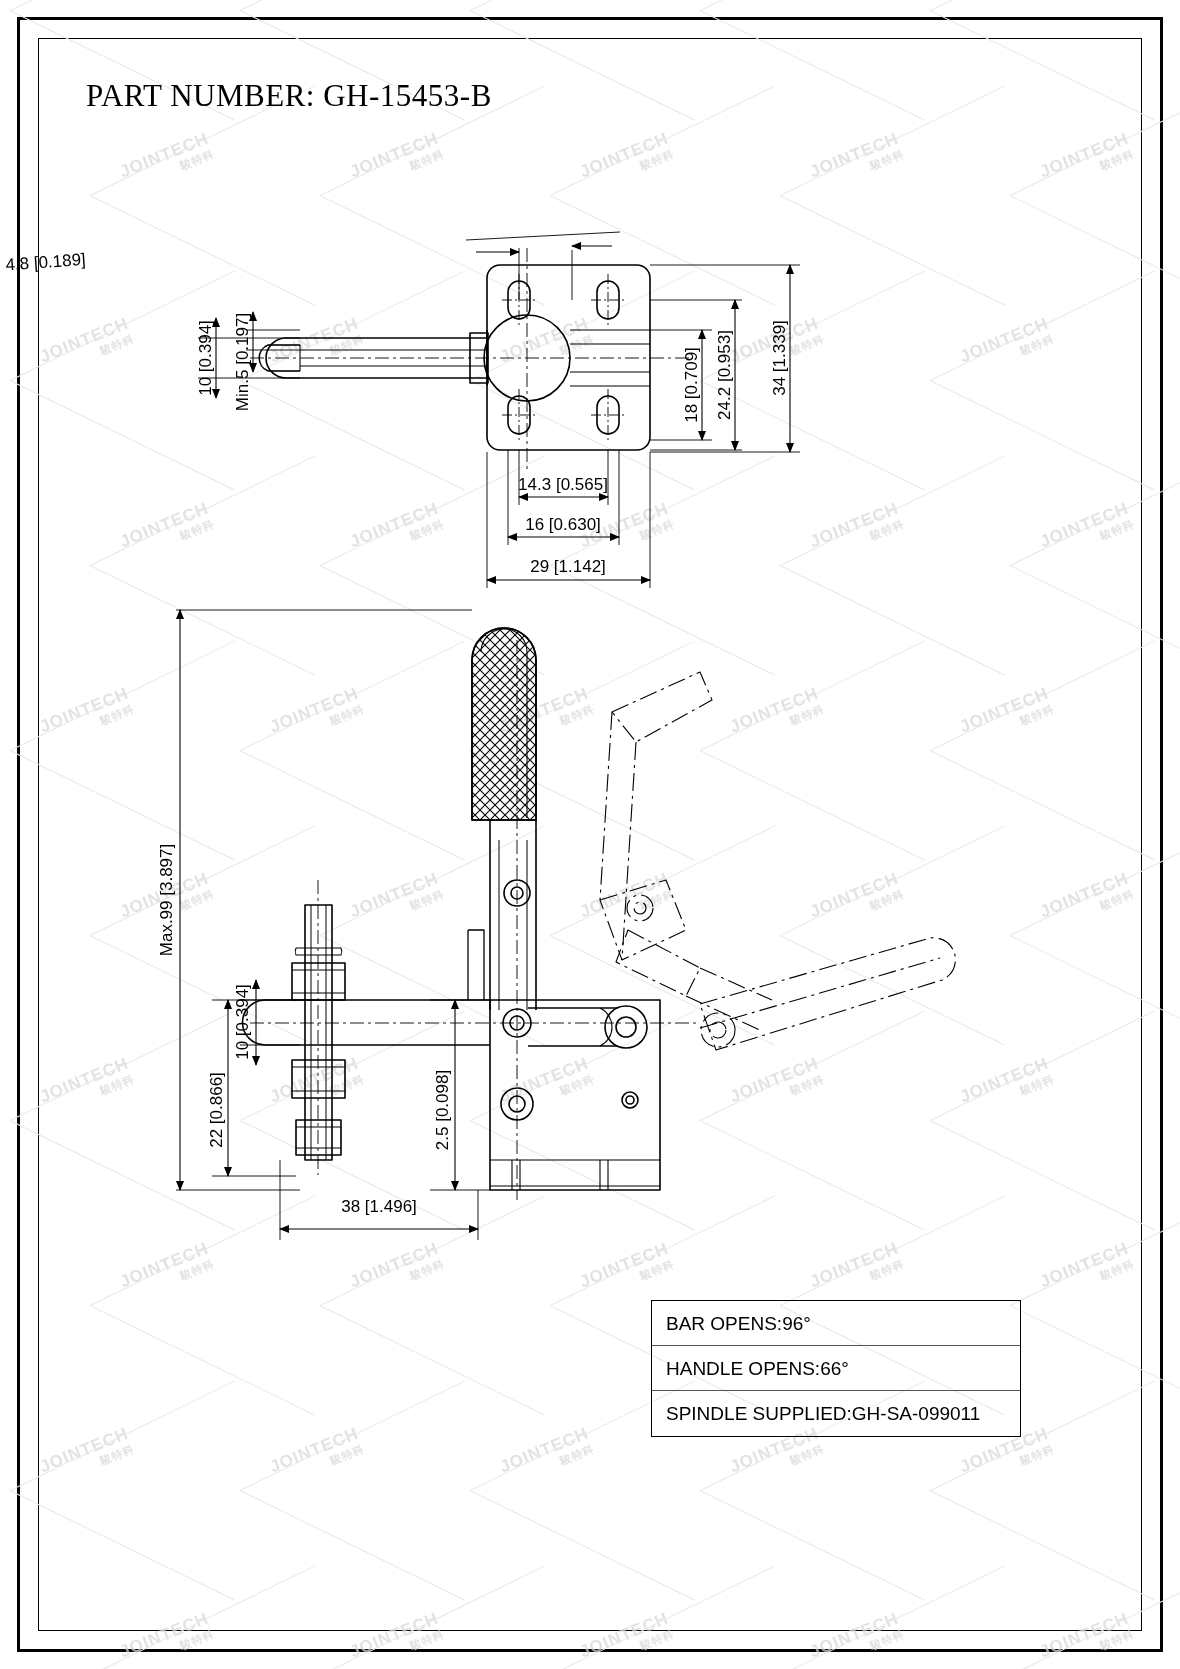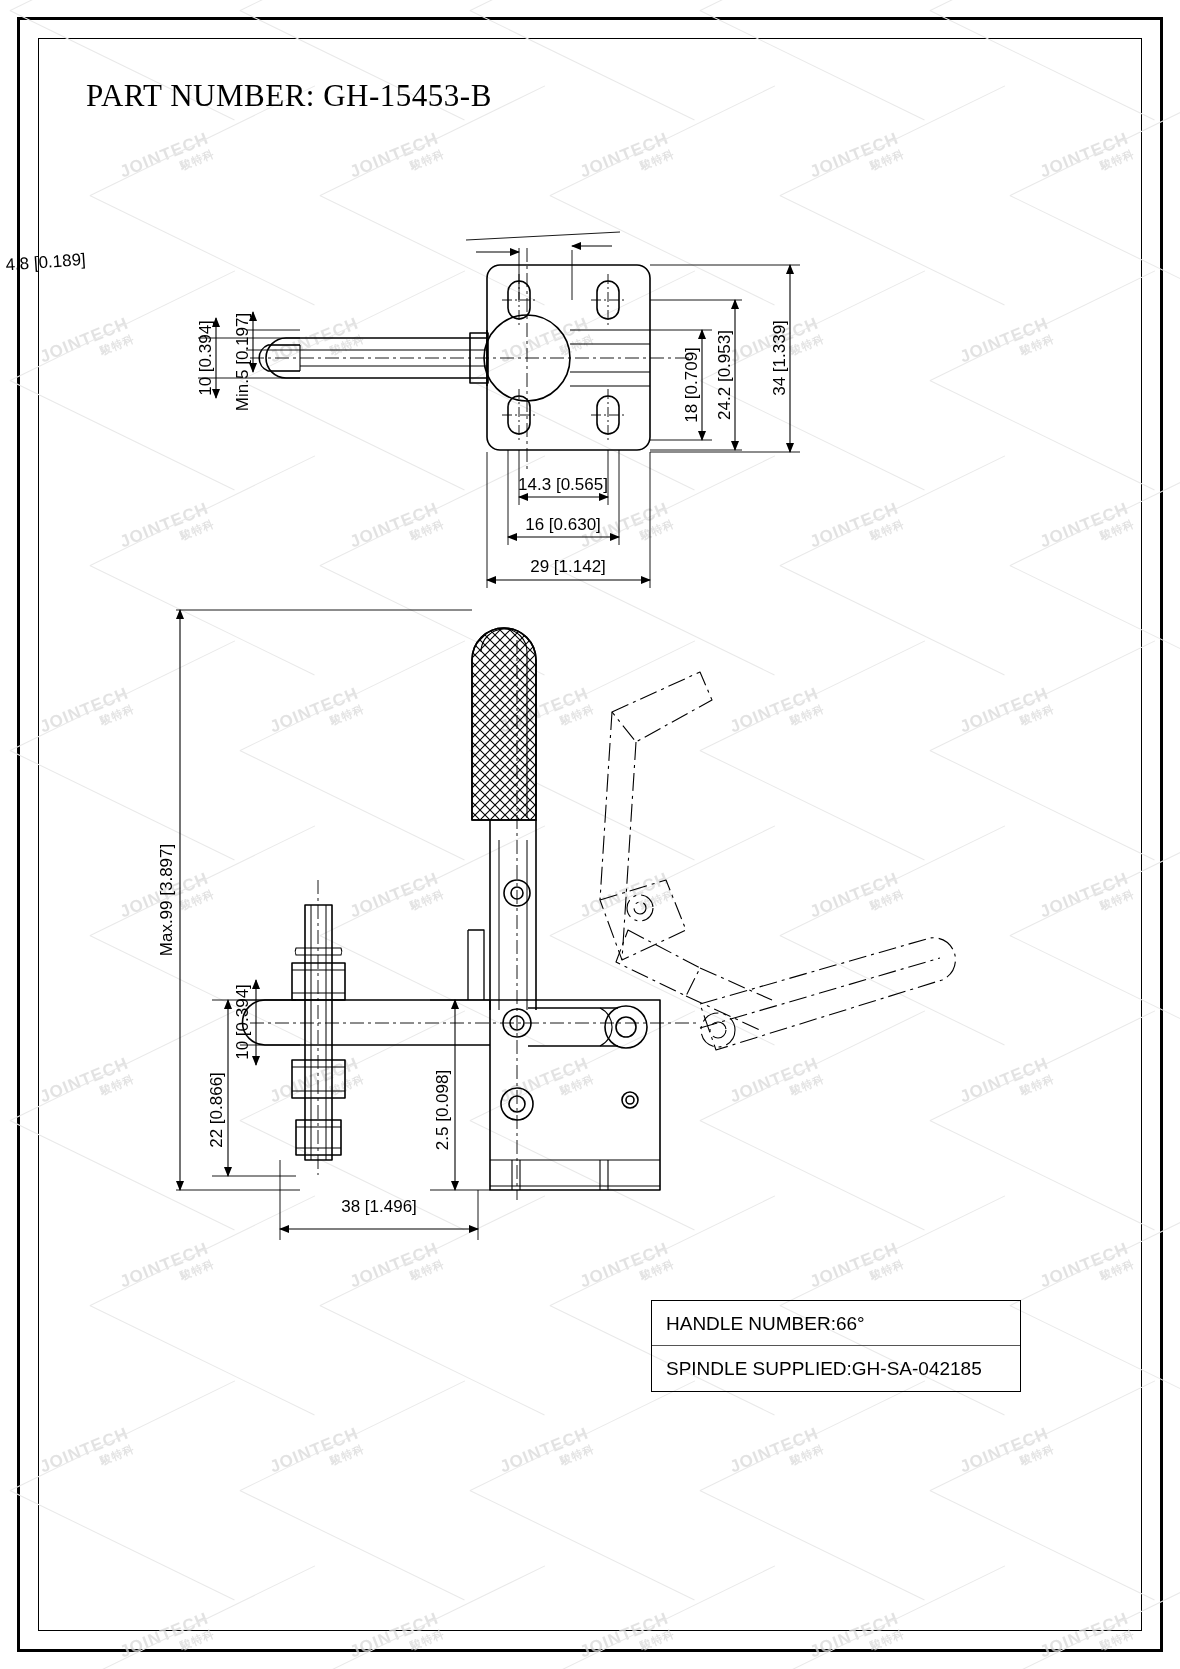--- a/index.html
+++ b/index.html
@@ -575,17 +575,18 @@
     <g font-family="Liberation Sans, sans-serif" font-size="17" fill="#000">
       <text x="172" y="900" transform="rotate(-90 172 900)" text-anchor="middle">Max.99 [3.897]</text>
       <text x="248" y="1022" transform="rotate(-90 248 1022)" text-anchor="middle">10 [0.394]</text>
       <text x="222" y="1110" transform="rotate(-90 222 1110)" text-anchor="middle">22 [0.866]</text>
       <text x="448" y="1110" transform="rotate(-90 448 1110)" text-anchor="middle">2.5 [0.098]</text>
       <text x="379" y="1212" text-anchor="middle">38 [1.496]</text>
     </g>
   </svg>
 
   <div id="spec">
-    <div class="row">HANDLE NUMBER:66°</div>
-    <div class="row">SPINDLE SUPPLIED:GH-SA-042185</div>
+    <div class="row">BAR OPENS:96°</div>
+    <div class="row">HANDLE OPENS:66°</div>
+    <div class="row">SPINDLE SUPPLIED:GH-SA-099011</div>
   </div>
 
 </div>
 
 </body></html>

